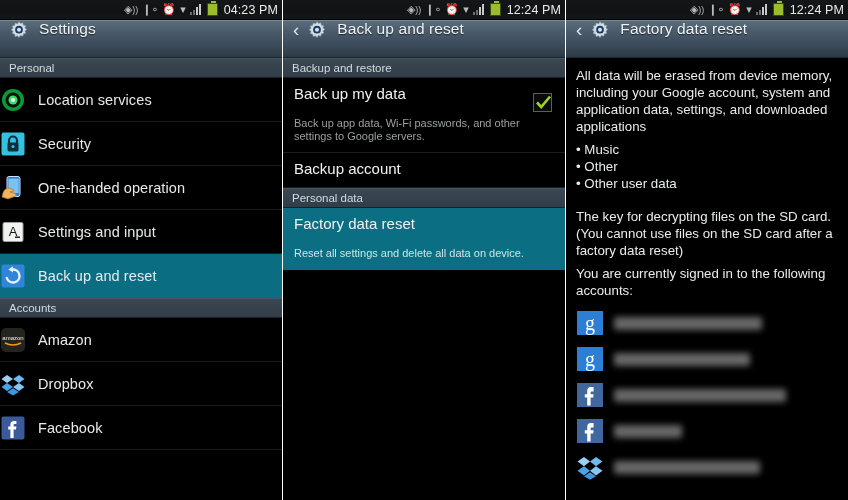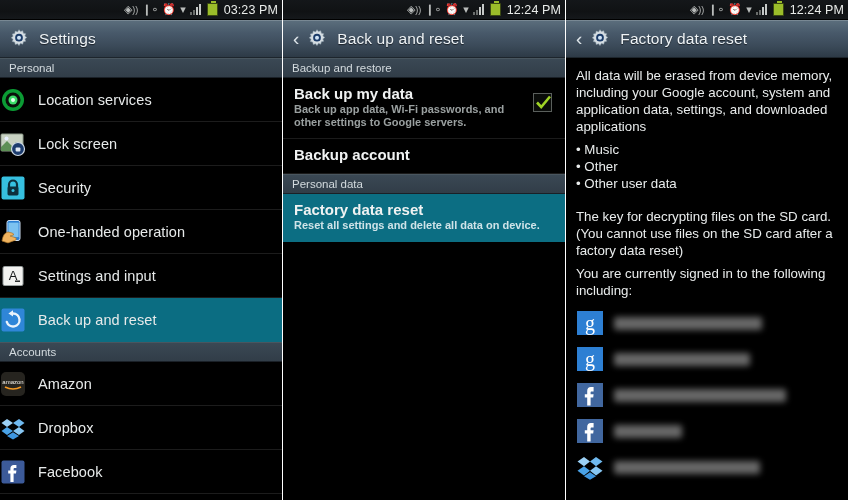--- a/index.html
+++ b/index.html
@@ -47,21 +47,21 @@
   .signal i { position: absolute; bottom: 1px; background: #8d9190; width: 2px; display:block; }
   .signal i:nth-child(1){ left:0; height:3px; background:#6a6d6c;}
   .signal i:nth-child(2){ left:3px; height:5px; background:#6a6d6c;}
   .signal i:nth-child(3){ left:6px; height:8px; background:#c6c9c8;}
   .signal i:nth-child(4){ left:9px; height:11px; background:#c6c9c8;}
 
   
   .actionbar {
     height: 38px;
     background: linear-gradient(to bottom, #5c6f7d 0%, #48596a 35%, #3b4a59 70%, #2d3a46 100%);
-    display: flex; align-items: center;
+    display: flex; align-items: flex-start;
     padding: 0 8px;
     border-bottom: 1px solid #1d252c;
     position: relative;
   }
   .actionbar:after{
     content:""; position:absolute; left:0; right:0; top:0; height:1px;
     background: rgba(255,255,255,.18);
   }
   .back-chevron {
     color: #dfe6ea; font-size: 19px; line-height: 1;
@@ -96,25 +96,25 @@
   }
   .row.selected { background: #0b6d82; border-bottom-color: #0b6d82; }
   .row .ricon { width: 26px; height: 26px; flex: 0 0 auto; margin-right: 12px; position: relative; }
   .row .rlabel { color: #e7eaea; font-size: 14.5px; letter-spacing: .1px; }
 
   
   .mrow {
     padding: 7px 10px 9px 11px;
     border-bottom: 1px solid #1b1b1b;
     background: #000;
-    display: flex; align-items: flex-start; font-weight: bold;
+    display: flex; align-items: flex-start;
   }
   .mrow .mtext { flex: 1 1 auto; min-width: 0; }
   .mrow .mtitle { color: #f0f2f2; font-size: 15px; line-height: 18px; }
-  .mrow .msub { color: #9aa0a0; font-size: 11px; line-height: 13px; margin-top: 0; }
+  .mrow .msub { color: #9aa0a0; font-size: 11px; line-height: 13px; margin-top: 14px; }
   .mrow.highlight { background: #0c6e83; border-bottom-color: #0c6e83; }
   .mrow.highlight .msub { color: #cfe3e8; }
 
   .checkbox {
     width: 19px; height: 19px; flex: 0 0 auto;
     border: 1px solid #5a5f5c; background: #0a0c0a;
     margin: 8px 3px 0 8px;
     position: relative;
   }
   .checkbox svg { position: absolute; left: 1px; top: 0px; }
@@ -164,21 +164,21 @@
         <span class="sb-ic">⏰</span>
         <span class="sb-ic">▾</span>
         <span class="signal">
             <i></i>
             <i></i>
             <i></i>
             <i></i>
           </span>
         <span class="batt"></span>
       </span>
-      <span class="sb-clock">03:23 PM</span>
+      <span class="sb-clock">04:23 PM</span>
     </div>
 
     <div class="actionbar">
       <span class="gear">
         <svg viewBox="0 0 24 24" width="22" height="22">
           <path d="M12 1.8l1.6 2.1 2.5-.9.6 2.6 2.6.6-.9 2.5 2.1 1.6-2.1 1.6.9 2.5-2.6.6-.6 2.6-2.5-.9L12 19.2l-1.6-2.1-2.5.9-.6-2.6-2.6-.6.9-2.5L3.5 10.7l2.1-1.6-.9-2.5 2.6-.6.6-2.6 2.5.9z" fill="#d5dde2" stroke="#8fa2ae" stroke-width=".6"></path>
           <circle cx="12" cy="10.6" r="4.2" fill="#1b3b68"></circle>
           <circle cx="12" cy="10.6" r="2.2" fill="#cfe3f5"></circle>
         </svg>
       </span>
@@ -192,32 +192,20 @@
         <svg width="26" height="26" viewBox="0 0 26 26">
           <circle cx="13" cy="13" r="11" fill="#0b9b34"></circle>
           <circle cx="13" cy="13" r="7.5" fill="#0a0f0a"></circle>
           <circle cx="13" cy="13" r="4.5" fill="#3ddd6a"></circle>
           <circle cx="13" cy="13" r="2" fill="#eafff0"></circle>
         </svg>
       </span>
       <span class="rlabel">Location services</span>
     </div>
 
-    <div class="row">
-      <span class="ricon">
-        <svg width="26" height="26" viewBox="0 0 26 26">
-          <rect x="1" y="3" width="22" height="17" rx="1" fill="#c8d2c2" stroke="#8d9a8a"></rect>
-          <path d="M1 16 l6-6 5 5 4-4 7 7 v2 H1z" fill="#5d8f55"></path>
-          <circle cx="6.5" cy="7.5" r="2" fill="#e8f0ff"></circle>
-          <circle cx="18" cy="18" r="6.5" fill="#1c3c6e" stroke="#cfd9e4" stroke-width="1.2"></circle>
-          <rect x="15.6" y="16.4" width="4.8" height="4" rx="1" fill="#dfe8f3"></rect>
-        </svg>
-      </span>
-      <span class="rlabel">Lock screen</span>
-    </div>
 
     <div class="row">
       <span class="ricon">
         <svg width="26" height="26" viewBox="0 0 26 26">
           <rect x="1.5" y="1.5" width="23" height="23" rx="2" fill="#36c0e0"></rect>
           <path d="M9 12 v-2.5 a4 4 0 0 1 8 0 V12" fill="none" stroke="#0d2f3c" stroke-width="2.2"></path>
           <rect x="7.5" y="11.5" width="11" height="9" rx="1.4" fill="#0d2f3c"></rect>
           <circle cx="13" cy="15.4" r="1.5" fill="#36c0e0"></circle>
         </svg>
       </span>
@@ -389,21 +377,21 @@
     </div>
 
     <div class="fbody">
       <div class="fpara">All data will be erased from device memory, including your Google account, system and application data, settings, and downloaded applications</div>
       <div class="fbullets">
         <div class="fbullet">• Music</div>
         <div class="fbullet">• Other</div>
         <div class="fbullet">• Other user data</div>
       </div>
       <div class="fpara">The key for decrypting files on the SD card. (You cannot use files on the SD card after a factory data reset)</div>
-      <div class="fpara">You are currently signed in to the following including:</div>
+      <div class="fpara">You are currently signed in to the following accounts:</div>
 
       <div class="accounts">
         <div class="acct">
           <span class="aicon">
             <svg width="28" height="28" viewBox="0 0 28 28">
                 <rect x="1" y="2" width="26" height="24" fill="#2d7fd3"></rect>
                 <text x="14" y="21" font-family="Liberation Serif, serif" font-size="20" fill="#ffffff" text-anchor="middle">g</text>
               </svg>
           </span>
           <span class="ablur" style="width:148px"></span>

